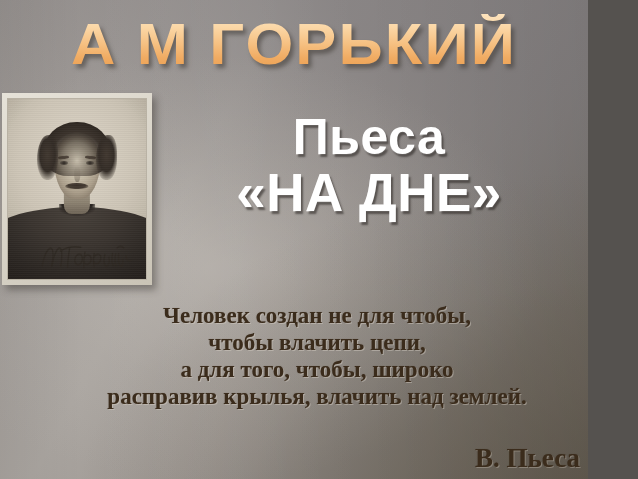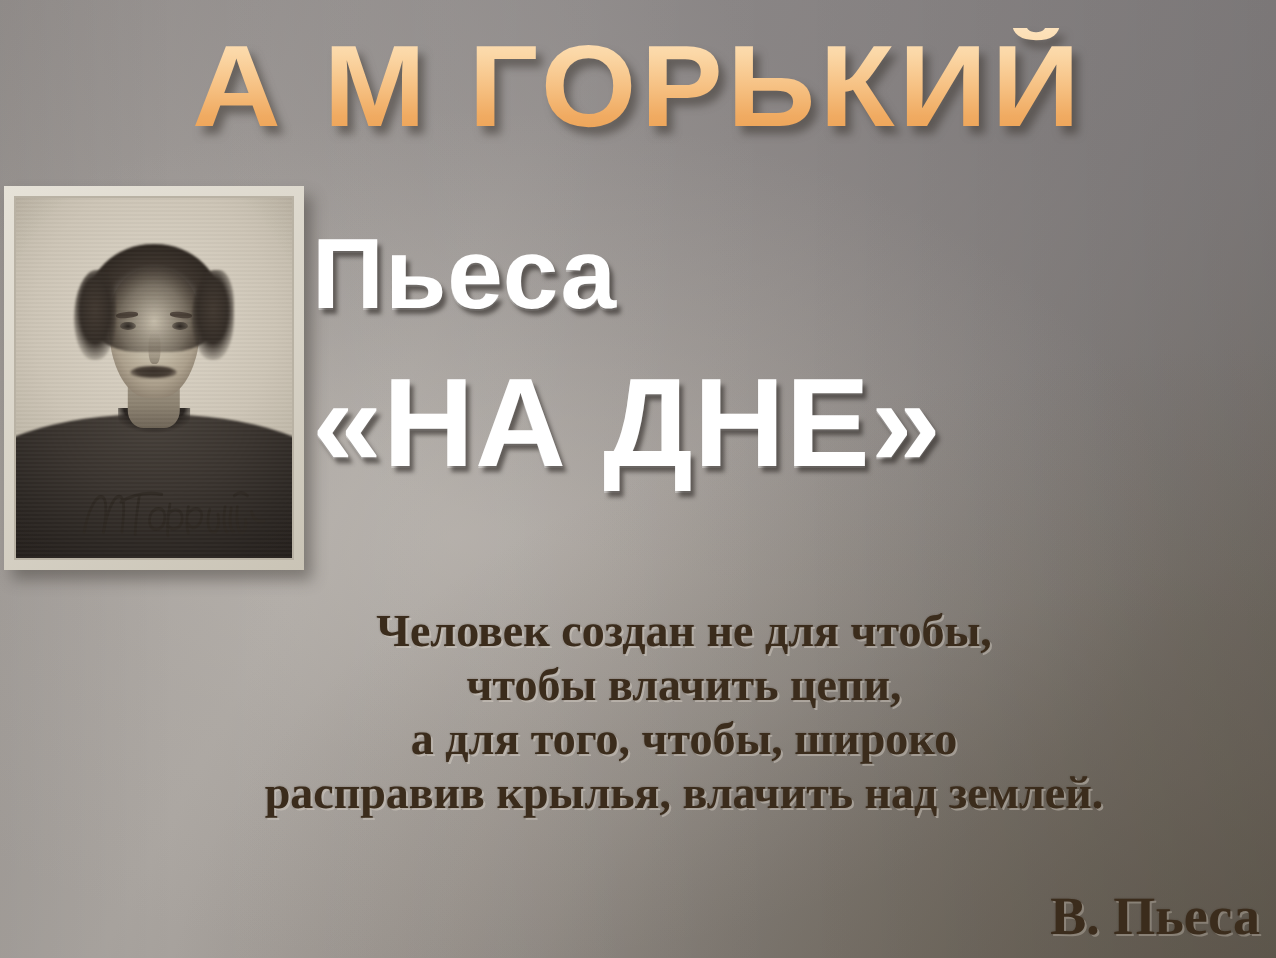--- a/index.html
+++ b/index.html
@@ -8,21 +8,21 @@
     padding: 0;
     background: #55524f;
   }
   body {
     font-family: "Liberation Sans", sans-serif;
   }
 
   
   .slide {
     position: relative;
-    width: 638px;
+    width: 588px;
     height: 479px;
     overflow: hidden;
     background: #8b8785;
   }
   
   .bg-base {
     position: absolute;
     inset: 0;
     background:
       linear-gradient(118deg,
@@ -263,34 +263,34 @@
       radial-gradient(100% 100% at 50% 50%, rgba(0,0,0,0) 58%, rgba(60,52,42,0.20) 100%);
     pointer-events: none;
   }
 
   
   .head-block {
     position: absolute;
     left: 156px;
     right: 6px;
     top: 112px;
-    text-align: left;
+    text-align: center;
   }
   .head-line {
     font-family: "Liberation Sans", sans-serif;
     font-weight: 700;
     color: #ffffff;
     letter-spacing: 0.5px;
     line-height: 1.0;
     text-shadow:
       2px 3px 2px rgba(48,43,40,0.62),
       0 1px 0 rgba(255,255,255,0.35);
   }
   .head-line.l1 { font-size: 50px; }
-  .head-line.l2 { font-size: 63px; margin-top: 19px; }
+  .head-line.l2 { font-size: 53px; margin-top: 4px; }
 
   
   .quote {
     position: absolute;
     left: 60px;
     right: 14px;
     top: 302px;
     text-align: center;
     font-family: "Liberation Serif", serif;
     font-weight: 700;

